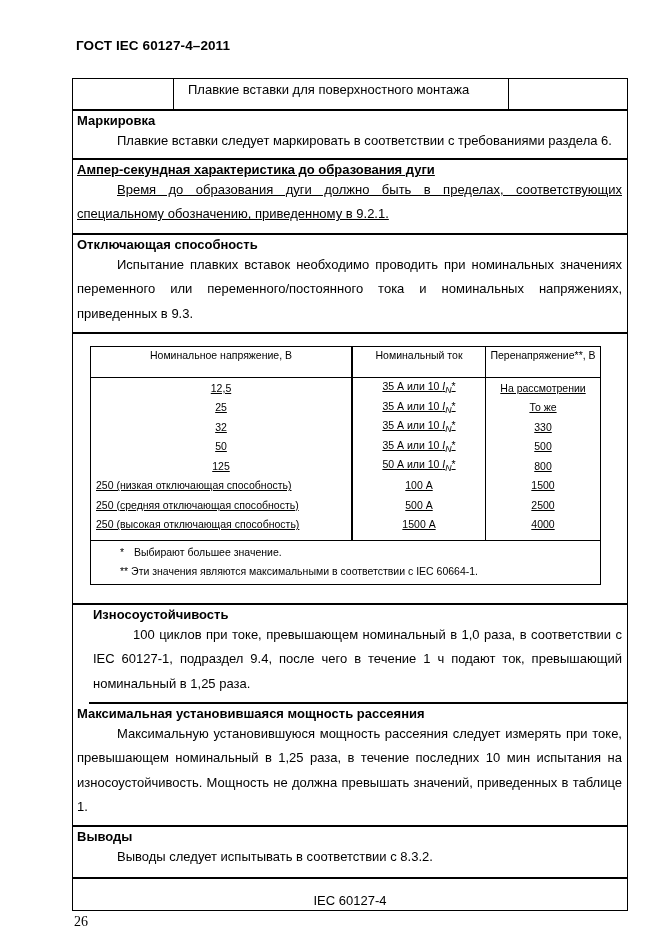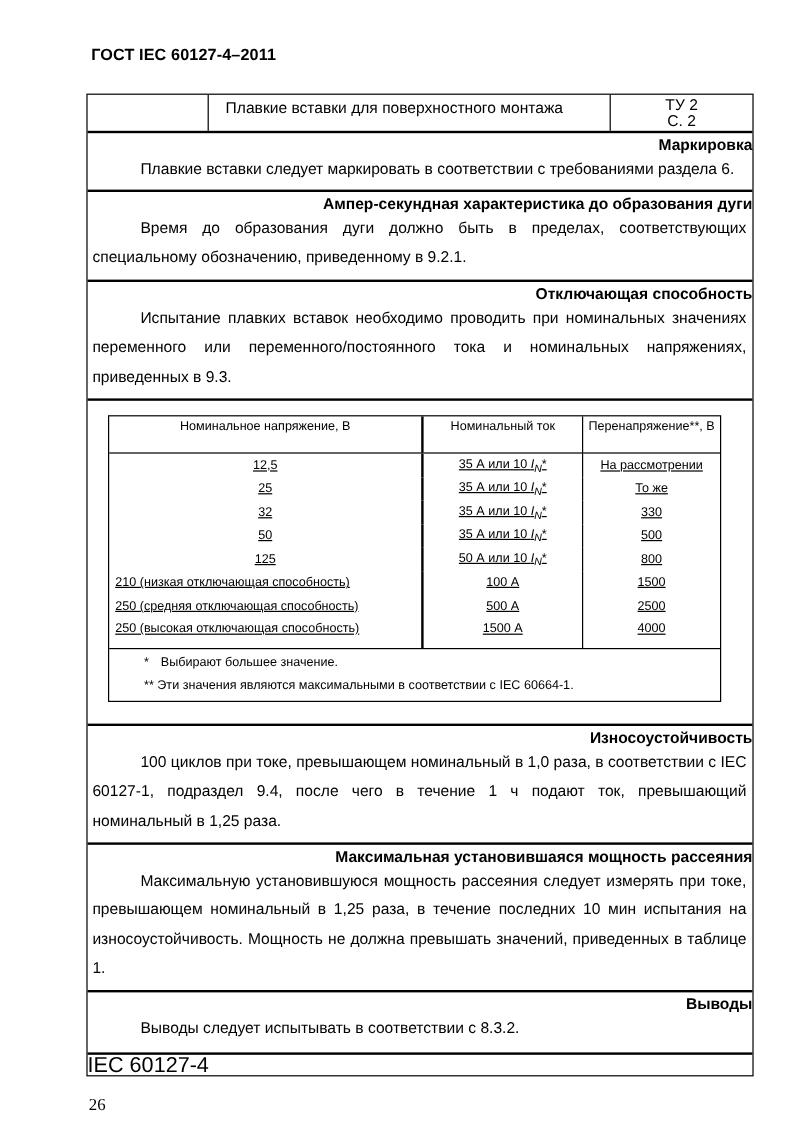--- a/index.html
+++ b/index.html
@@ -6,61 +6,57 @@
   body { width:661px; height:936px; position:relative; overflow:hidden;
          font-family:"Liberation Sans", sans-serif; color:#000; }
   .doc-title { position:absolute; left:76px; top:38px; font-size:13.5px; font-weight:bold; letter-spacing:0.1px; }
   .outer { position:absolute; left:72px; top:78px; width:554px; border:1.5px solid #000; box-sizing:content-box; }
   .hdr { display:flex; height:30px; border-bottom:2px solid #000; font-size:13px; }
   .hdr .c1 { width:100px; border-right:1px solid #000; }
   .hdr .c2 { width:335px; border-right:1px solid #000; padding:3px 0 0 14px; box-sizing:border-box; }
   .hdr .c3 { flex:1; text-align:center; line-height:13px; padding-top:2px; }
   .sec { border-bottom:2px solid #000; }
   .sec:last-of-type { border-bottom:none; }
-  .sec h3 { margin:0; font-size:13px; font-weight:bold; padding:3px 0 0 4px; height:17px; box-sizing:border-box; line-height:14px;text-align:right; }
+  .sec h3 { margin:0; font-size:13px; font-weight:bold; padding:3px 0 0 4px; height:17px; box-sizing:border-box; line-height:14px; }
   .sec p { margin:0; font-size:13px; line-height:24.3px; text-align:justify; text-align-last:left; padding:0 5px 0 4px; }
   .sec p .ind { display:inline-block; width:40px; }
   .inner { margin:12px 0 6px 17px; width:509px; border:1.5px solid #000; font-size:10.5px; }
   .inner table { border-collapse:collapse; width:100%; table-layout:fixed; }
   .inner th { font-weight:normal; font-size:10.5px; height:27px; vertical-align:top; padding-top:2px; border-bottom:1.5px solid #000; }
   .inner td { height:19.5px; text-align:center; padding:0;text-decoration:underline; }
   .inner .col1 { width:258px; border-right:2px solid #000; }
   .inner .col2 { width:130px; border-right:1px solid #000; }
   .inner td.left { text-align:left; padding-left:5px; }
   .inner tr.last td { padding-bottom:6px; }
   .notes { border-top:1px solid #000; padding:2px 0 3px 4px; font-size:10.5px; line-height:19px; }
   .notes .n1 { padding-left:25px; }
   .notes .n1 .star { display:inline-block; width:14px; }
   .notes .n2 { padding-left:25px; }
-  .footer-row { border-top:2px solid #000; font-size:18px; height:16px; line-height:14px; padding-top:1px; }
+  .footer-row { border-top:2px solid #000; text-align:center; font-size:13px; height:16px; line-height:14px; padding-top:15px; }
   .pageno { position:absolute; left:74px; top:914px; font-family:"Liberation Serif", serif; font-size:14px; }
   i.sub { font-style:italic; }
 </style>
 </head>
 <body>
 
 <div class="doc-title">ГОСТ IEC 60127-4–2011</div>
 
 <div class="outer">
 
   <div class="hdr">
     <div class="c1"></div>
     <div class="c2">Плавкие вставки для поверхностного монтажа</div>
-    <div class="c3">
-      <div>ТУ 2</div>
-      <div>С. 2</div>
-    </div>
   </div>
 
   <div class="sec" style="height:47px;">
     <h3>Маркировка</h3>
     <p style="padding-top:1px;"><span class="ind"></span><span>Плавкие вставки следует маркировать в соответствии с требованиями раздела 6.</span></p>
   </div>
 
-  <div class="sec" style="height:73px;">
+  <div class="sec" style="height:73px;text-decoration:underline;">
     <h3>Ампер-секундная характеристика до образования дуги</h3>
     <p style="padding-top:1px;"><span class="ind"></span><span>Время до образования дуги должно быть в пределах, соответствующих специальному обозначению, приведенному в 9.2.1.</span></p>
   </div>
 
   <div class="sec" style="height:97px;">
     <h3>Отключающая способность</h3>
     <p style="padding-top:1px;"><span class="ind"></span><span>Испытание плавких вставок необходимо проводить при номинальных значениях переменного или переменного/постоянного тока и номинальных напряжениях, приведенных в 9.3.</span></p>
   </div>
 
   <div class="sec" style="height:257px;">
@@ -93,21 +89,21 @@
             <td class="col1">50</td>
             <td class="col2"><span>35 А или 10 </span><i class="sub">I</i><sub><i>N</i></sub><span>*</span></td>
             <td>500</td>
           </tr>
           <tr>
             <td class="col1">125</td>
             <td class="col2"><span>50 А или 10 </span><i class="sub">I</i><sub><i>N</i></sub><span>*</span></td>
             <td>800</td>
           </tr>
           <tr>
-            <td class="col1 left">210 (низкая отключающая способность)</td>
+            <td class="col1 left">250 (низкая отключающая способность)</td>
             <td class="col2">100 А</td>
             <td>1500</td>
           </tr>
           <tr>
             <td class="col1 left">250 (средняя отключающая способность)</td>
             <td class="col2">500 А</td>
             <td>2500</td>
           </tr>
           <tr class="last">
             <td class="col1 left">250 (высокая отключающая способность)</td>
@@ -116,21 +112,21 @@
           </tr>
         </tbody>
       </table>
       <div class="notes">
         <div class="n1"><span class="star">*</span><span>Выбирают большее значение.</span></div>
         <div class="n2">** Эти значения являются максимальными в соответствии с IEC 60664-1.</div>
       </div>
     </div>
   </div>
 
-  <div class="sec" style="height:97px;">
+  <div class="sec" style="height:97px;margin-left:16px;">
     <h3>Износоустойчивость</h3>
     <p style="padding-top:1px;"><span class="ind"></span><span>100 циклов при токе, превышающем номинальный в 1,0 раза, в соответствии с IEC 60127-1, подраздел 9.4, после чего в течение 1 ч подают ток, превышающий номинальный в 1,25 раза.</span></p>
   </div>
 
   <div class="sec" style="height:121px;">
     <h3>Максимальная установившаяся мощность рассеяния</h3>
     <p style="padding-top:1px;"><span class="ind"></span><span>Максимальную установившуюся мощность рассеяния следует измерять при токе, превышающем номинальный в 1,25 раза, в течение последних 10 мин испытания на износоустойчивость. Мощность не должна превышать значений, приведенных в таблице 1.</span></p>
   </div>
 
   <div class="sec" style="height:50px; border-bottom:none;">

